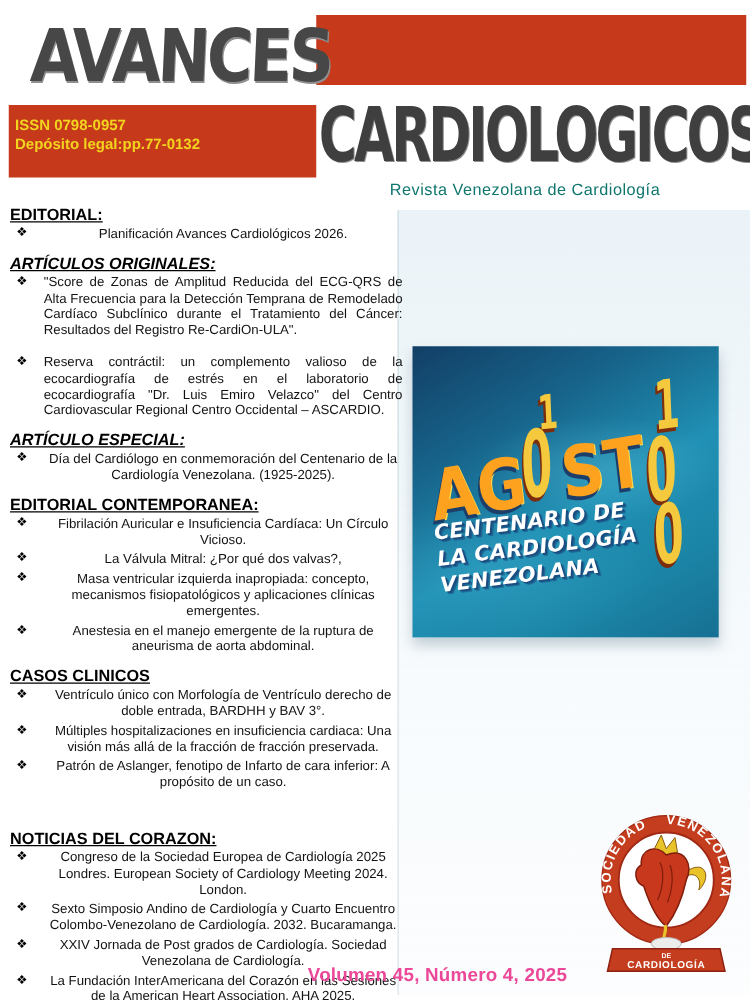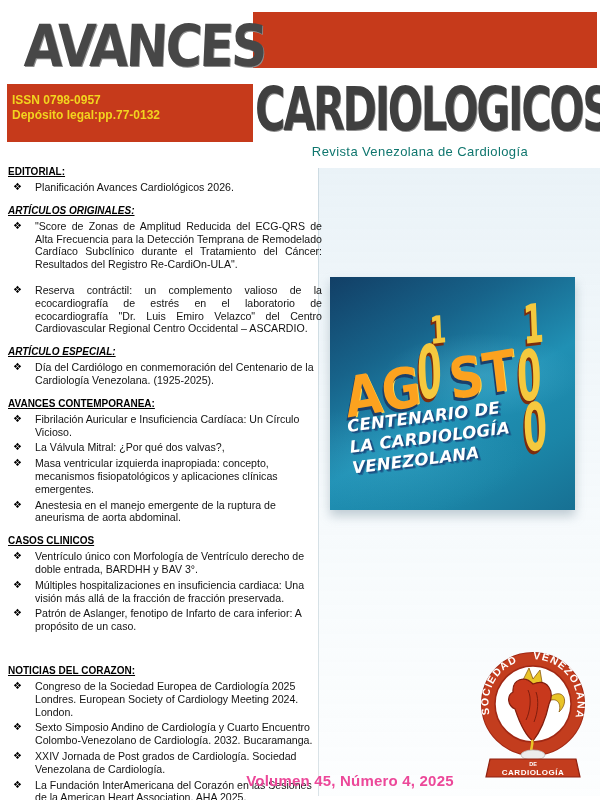--- a/index.html
+++ b/index.html
@@ -26,28 +26,28 @@
   
   .bg-tint{left:318px;top:168px;width:282px;height:628px;
            background:linear-gradient(180deg,rgba(186,214,230,.30),rgba(205,228,240,.18) 55%,rgba(228,240,246,.10));
            border-left:1px solid rgba(140,165,180,.30);}
 
   
   .toc{left:8px;top:160px;width:314px;color:#121212;}
   .section{margin-top:10px;}
   .section:first-child{margin-top:5px;}
   .section.gap-before{margin-top:31px;}
-  .toc-heading{font-size:10px;font-weight:bold;text-decoration:underline;line-height:13px;color:#000;}
+  .toc-heading{font-size:13px;font-weight:bold;text-decoration:underline;line-height:13px;color:#000;}
   .toc-heading.it{font-style:italic;}
   .toc-item{display:flex;margin-top:3px;font-size:10.6px;line-height:12.8px;}
   .toc-item + .toc-item{margin-top:3px;}
   .section.justify .toc-item + .toc-item{margin-top:13px;}
   .section.justify .toc-text{text-align:justify;}
   .bullet{flex:0 0 22px;padding-left:5px;font-size:10px;line-height:12.8px;color:#000;}
-  .toc-text{flex:1;}
+  .toc-text{flex:1;text-align:center;}
 
   
   .poster{left:330px;top:277px;width:245px;height:233px;overflow:hidden;
     background:
       radial-gradient(140px 60px at 62% 42%,rgba(110,210,235,.28),transparent 70%),
       radial-gradient(180px 80px at 28% 78%,rgba(80,190,220,.22),transparent 70%),
       linear-gradient(150deg,#123f66 0%,#17638a 28%,#2090b4 55%,#1b85a7 78%,#177093 100%);
     box-shadow:0 6px 10px rgba(110,135,150,.40);}
   .poster span{position:absolute;font-family:"DejaVu Sans",sans-serif;font-weight:800;line-height:1;white-space:nowrap;}
   .ag{left:12px;top:94px;font-size:56px;color:#fca21f;
@@ -110,21 +110,21 @@
       </div>
     </div>
     <div class="section">
       <div class="toc-heading it">ARTÍCULO ESPECIAL:</div>
       <div class="toc-item">
         <span class="bullet">❖</span>
         <span class="toc-text">Día del Cardiólogo en conmemoración del Centenario de la Cardiología Venezolana.  (1925-2025).</span>
       </div>
     </div>
     <div class="section">
-      <div class="toc-heading">AVANCES CONTEMPORANEA:</div>
+      <div class="toc-heading">EDITORIAL CONTEMPORANEA:</div>
       <div class="toc-item">
         <span class="bullet">❖</span>
         <span class="toc-text">Fibrilación Auricular e Insuficiencia Cardíaca: Un Círculo Vicioso.</span>
       </div>
       <div class="toc-item">
         <span class="bullet">❖</span>
         <span class="toc-text">La Válvula Mitral: ¿Por qué dos valvas?,</span>
       </div>
       <div class="toc-item">
         <span class="bullet">❖</span>

